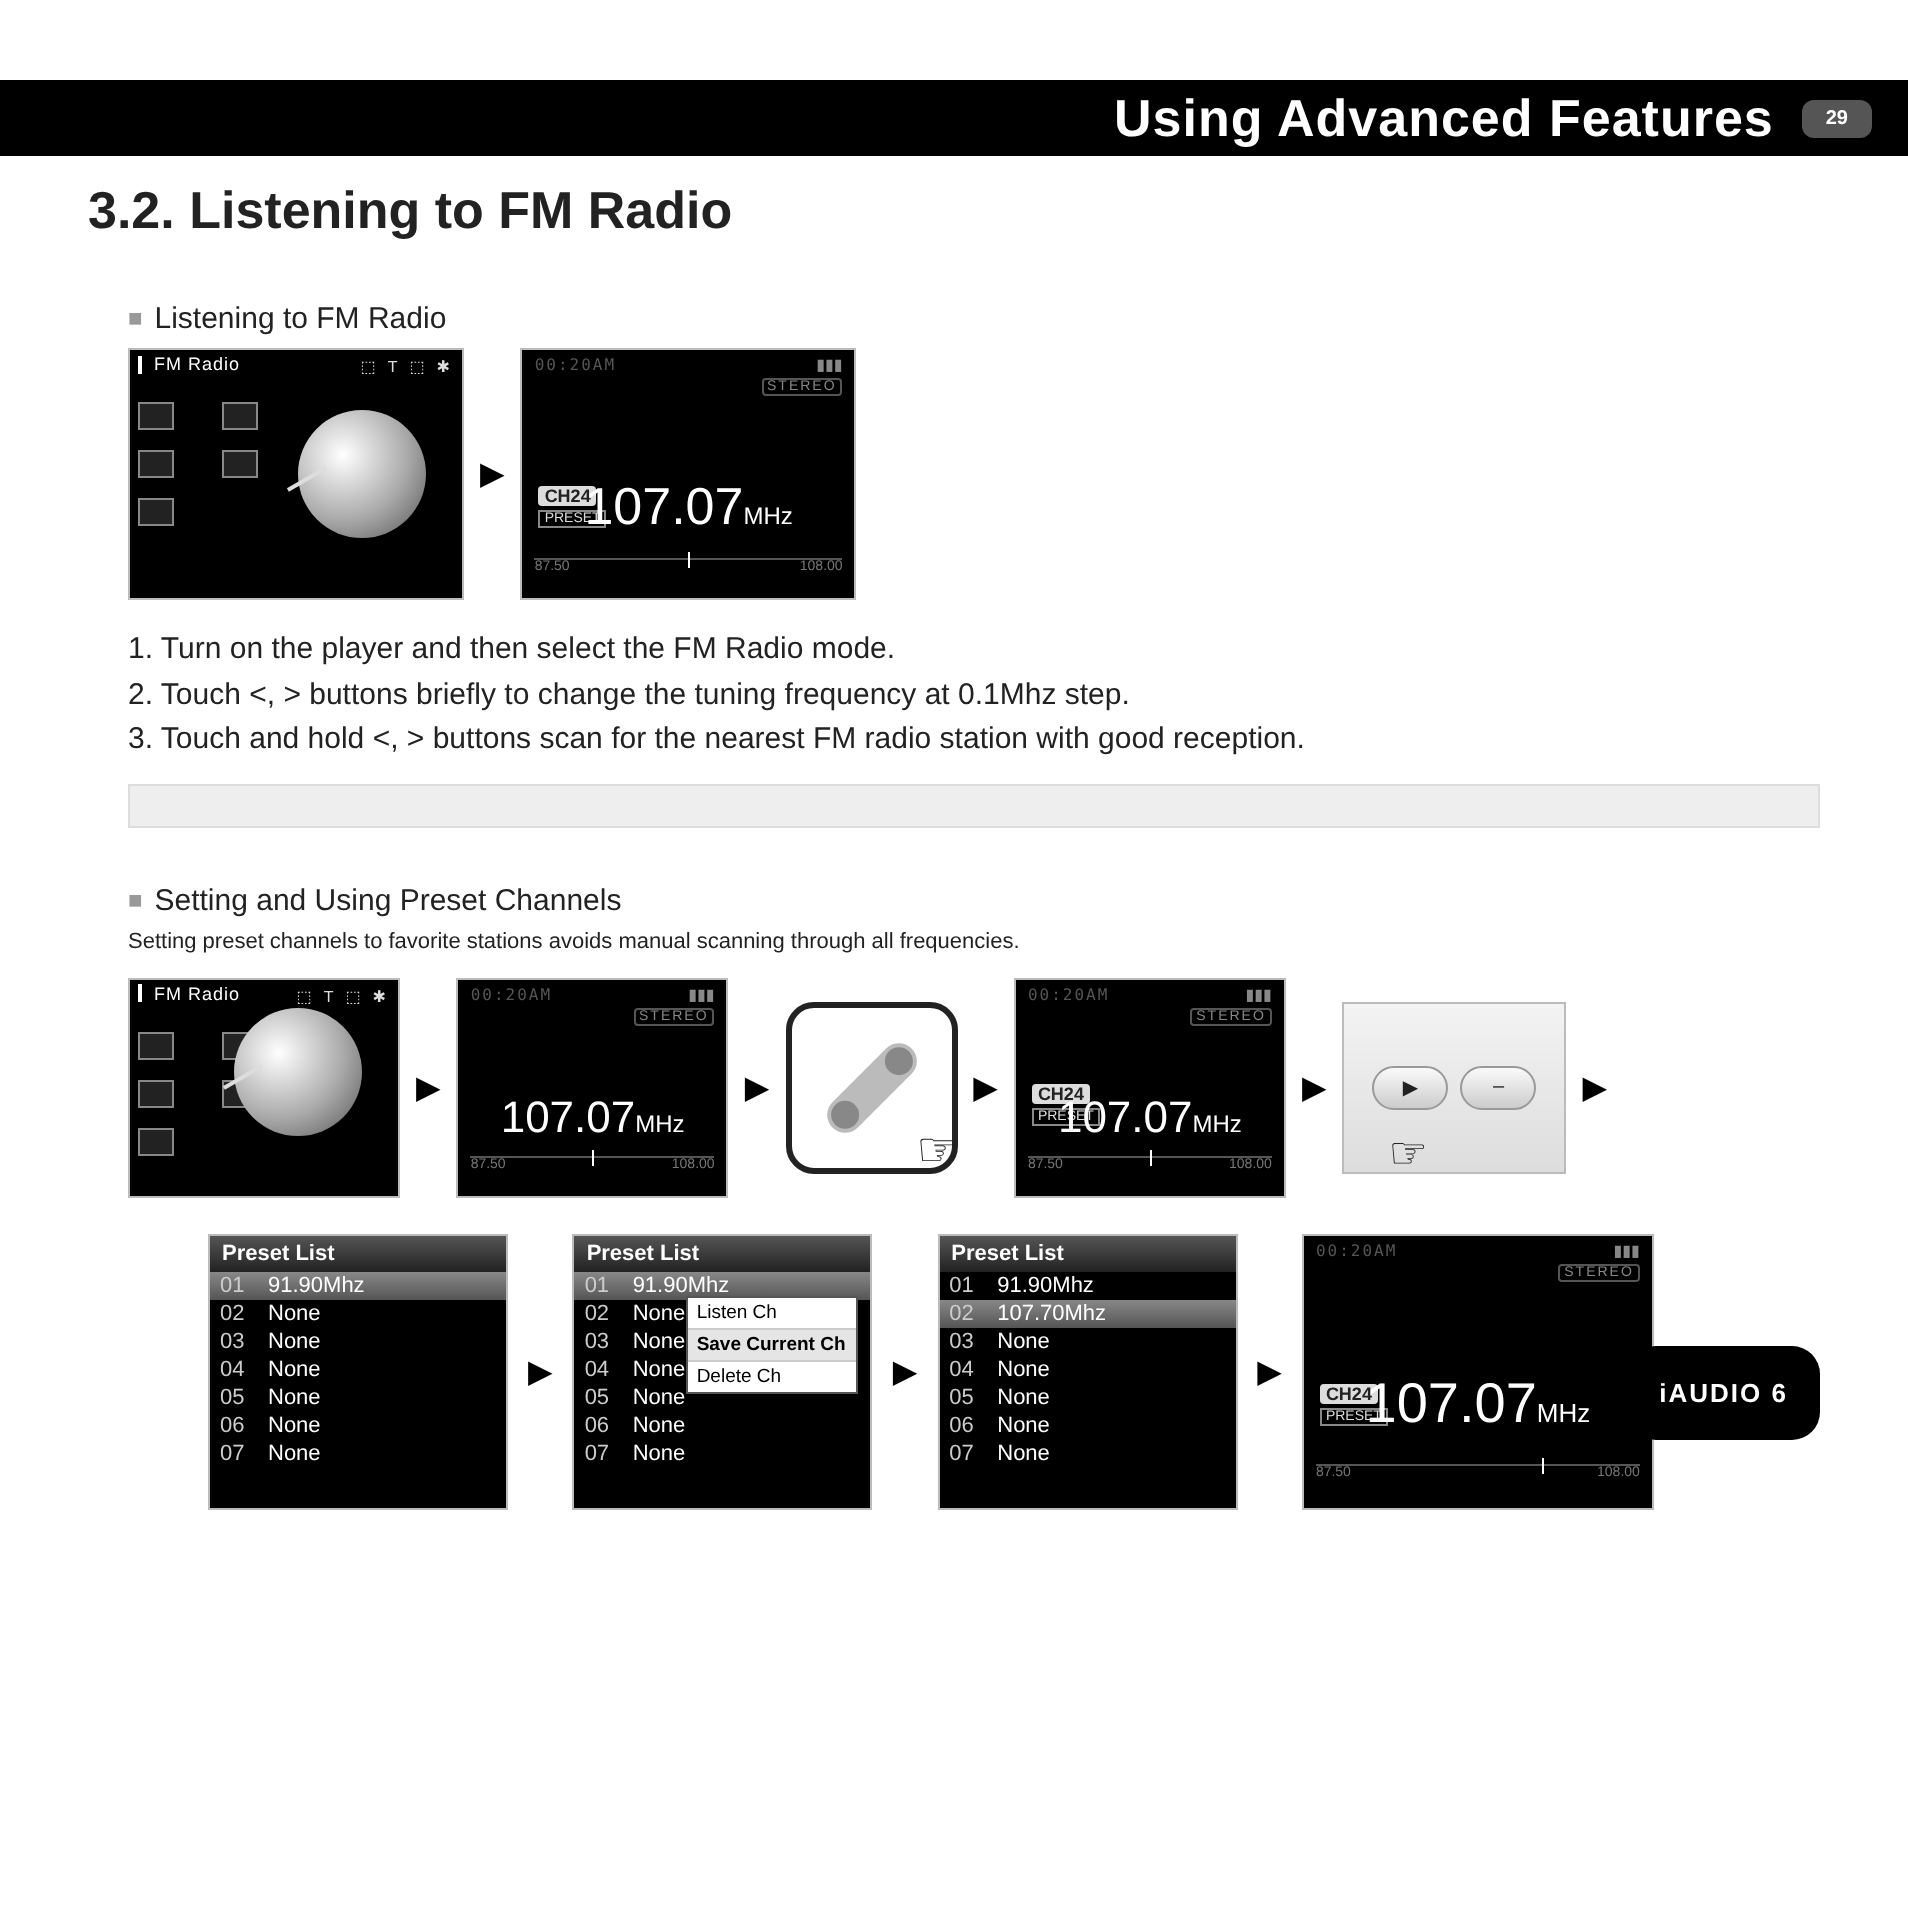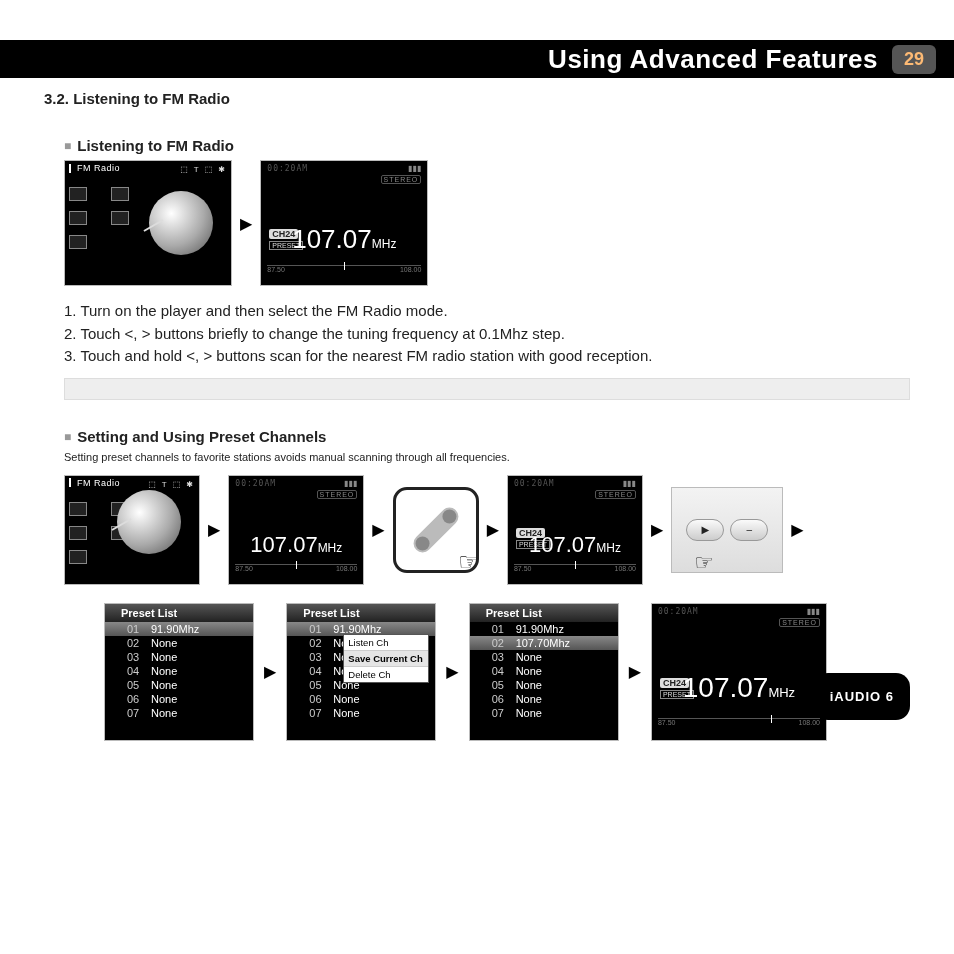--- a/index.html
+++ b/index.html
@@ -1,27 +1,27 @@
 <!DOCTYPE html>
 <html><head>
 <meta charset="utf-8">
 <style>
   * { box-sizing: border-box; margin: 0; padding: 0; }
   html, body { width: 954px; height: 954px; font-family: Arial, Helvetica, sans-serif; color: #222; background:#fff; }
   .page { width: 954px; height: 750px; position: relative; padding: 0; }
 
   .header-bar { position: absolute; top: 40px; left: 0; right: 0; height: 38px; background: #000; display:flex; align-items:center; justify-content:flex-end; padding-right: 18px; }
   .header-title { color: #fff; font-size: 26px; font-weight: bold; letter-spacing: .5px; margin-right: 14px; }
-  .page-num-badge { background:#555; color:#fdba74; border-radius: 6px; padding: 4px 12px; font-size: 18px; font-weight: bold; }
+  .page-num-badge { background:#555; color:#ffffff; border-radius: 6px; padding: 4px 12px; font-size: 10px; font-weight: bold; }
 
   .content { position:absolute; top: 90px; left: 44px; right: 44px; }
-  .section-title { font-size: 15px; font-weight: bold; margin-bottom: 30px; }
+  .section-title { font-size: 26px; font-weight: bold; margin-bottom: 30px; }
 
   .sub { margin-left: 20px; }
-  .sub-h { font-size: 15px; font-weight: bold; margin-bottom: 6px; }
+  .sub-h { font-size: 15px; font-weight: normal; margin-bottom: 6px; }
   .sub-h .sq { color:#999; font-size: 12px; margin-right: 6px; position:relative; top:-1px; }
 
   .screen-row { display:flex; align-items:center; gap:8px; margin-bottom: 14px; }
   .screen { width: 168px; height: 126px; background:#000; border:1px solid #bbb; position:relative; overflow:hidden; color:#fff; }
   .screen.sm { width: 136px; height: 110px; }
   .screen .titlebar { position:absolute; top:2px; left:4px; font-size:9px; letter-spacing:.5px; display:flex; gap:6px; align-items:center;}
   .screen .titlebar .bar { width:2px; height:9px; background:#fff; }
   .screen .icons-top { position:absolute; top:4px; right:6px; font-size:8px; display:flex; gap:6px; color:#ddd;}
   .screen .time { position:absolute; top:3px; left:6px; font-family:monospace; font-size:8px; letter-spacing:1px; color:#555;}
   .screen .battery { position:absolute; top:3px; right:6px; font-size:8px; color:#888;}
@@ -56,22 +56,22 @@
   .joystick .bar::before,.joystick .bar::after{content:"";position:absolute;width:14px;height:14px;border-radius:50%;background:#888;top:2px;}
   .joystick .bar::before{left:2px;} .joystick .bar::after{right:2px;}
   .joystick .hand { position:absolute; right:-4px; bottom:-6px; font-size:24px; }
 
   .play-btns { width:112px; height:86px; border:1px solid #bbb; background:linear-gradient(#f3f3f3,#ddd); display:flex; align-items:center; justify-content:center; gap:6px; position:relative;}
   .play-btns .btn { width:38px; height:22px; border:1px solid #999; border-radius:11px; background:linear-gradient(#fafafa,#ccc); font-size:10px; display:flex;align-items:center;justify-content:center;}
   .play-btns .hand { position:absolute; left:22px; bottom:-4px; font-size:22px;}
 
   
   .plist { width:150px; height:138px; background:#000; border:1px solid #bbb; color:#fff; position:relative; overflow:hidden;}
-  .plist .ph { background:linear-gradient(#555,#222); font-size:11px; font-weight:bold; padding:3px 16px;}
-  .plist .pr { font-size:11px; padding:1px 22px; display:flex; gap:8px; }
+  .plist .ph { background:linear-gradient(#555,#222); font-size:11px; font-weight:bold; padding:3px 6px;}
+  .plist .pr { font-size:11px; padding:1px 5px; display:flex; gap:8px; }
   .plist .pr .n { width:16px; color:#ccc; }
   .plist .popup { position:absolute; top:30px; right:6px; width:86px; background:#fff; color:#000; border:1px solid #555; font-size:9.5px;}
   .plist .popup div { padding:2px 4px; border-bottom:1px solid #ccc; }
   .plist .popup div.hl { background:#e5e5e5; font-weight:bold; }
   .plist .popup div:last-child{border-bottom:none;}
   .plist .pr.hl { background:linear-gradient(#888,#555); }
 
   .tuner { width:176px; height:138px; background:#000; border:1px solid #bbb; color:#fff; position:relative; overflow:hidden;}
   .tuner .time{ position:absolute; top:3px; left:6px; font-family:monospace; font-size:8px; letter-spacing:1px; color:#555;}
   .tuner .battery{ position:absolute; top:3px; right:6px; font-size:8px; color:#888;}

